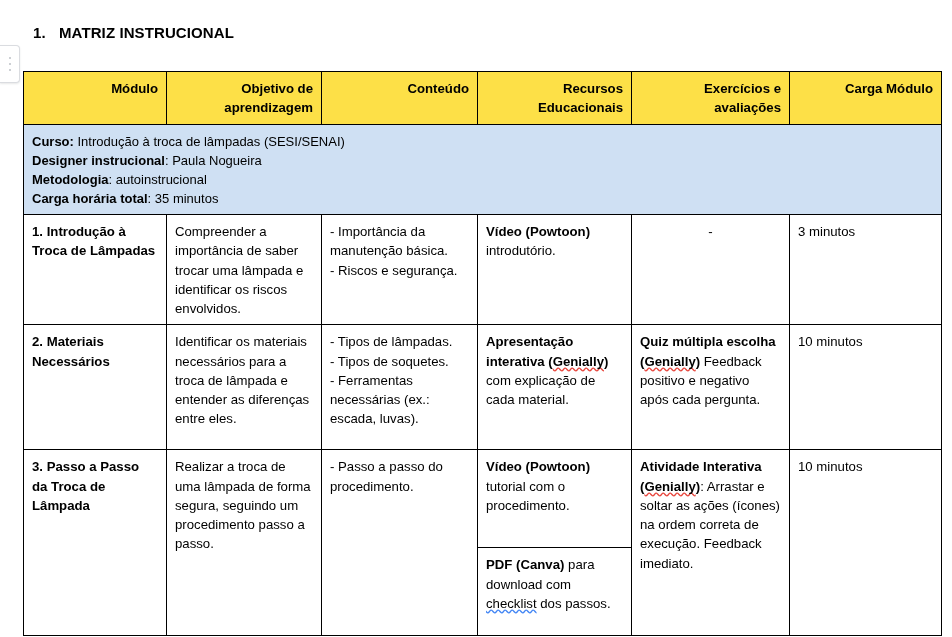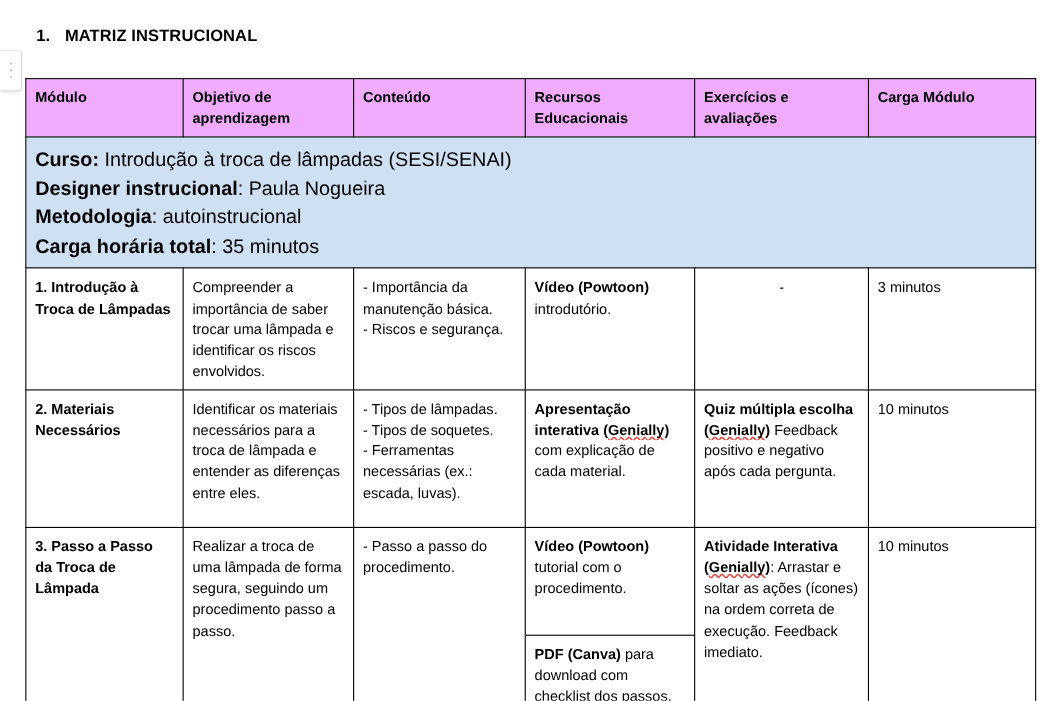--- a/index.html
+++ b/index.html
@@ -46,26 +46,26 @@
     border:1px solid #000000;
     vertical-align:top;
     padding:7px 8px 6px 8px;
     font-size:13.2px;
     line-height:1.46;
   }
   .banner-cell{
     background:#cfe0f3;
     padding:8px 9px 9px 9px;
   }
-  .banner-line{white-space:nowrap;font-size:18px;line-height:1.47;}
+  .banner-line{white-space:nowrap;font-size:13px;line-height:1.47;}
   .banner-line b{font-weight:bold;}
 
   thead td{
-    background:#f0abfc;
-    text-align:left;
+    background:#fde047;
+    text-align:right;
     font-weight:bold;
     vertical-align:middle;
     padding:9px 5px 9px 5px;
     line-height:1.33;
   }
 
   .c1{width:143px;}
   .c2{width:155px;}
   .c3{width:156px;}
   .c4{width:154px;}

